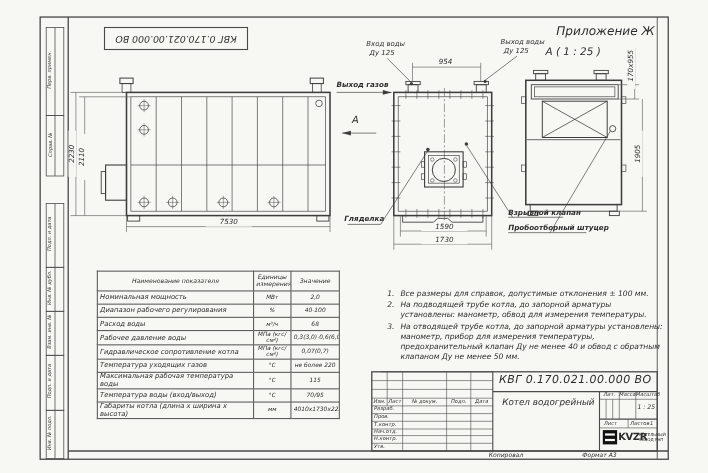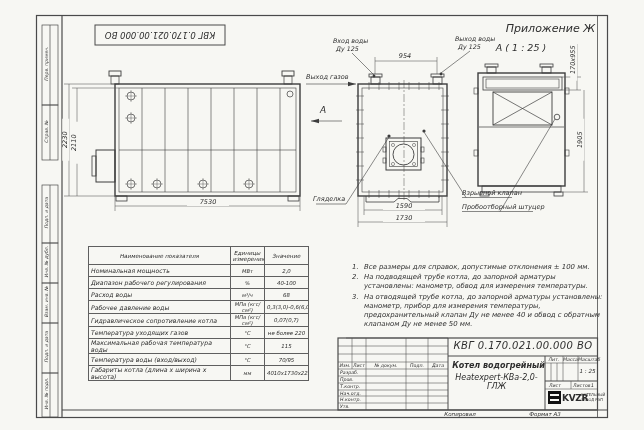--- a/index.html
+++ b/index.html
@@ -4,21 +4,21 @@
 <style>
   html,body{margin:0;padding:0;background:#e9eae7;}
   .sheet{position:relative;width:644px;height:430px;background:#f7f7f3;overflow:hidden;
          font-family:"DejaVu Sans",sans-serif;color:#2d2d2d;}
   svg.layer{position:absolute;left:0;top:0;}
   .lbl{position:absolute;font-style:italic;white-space:nowrap;line-height:1.15;}
   .c{text-align:center;}
   .r{text-align:right;}
   .rot{transform:rotate(-90deg);}
   .rot180{transform:rotate(180deg);}
-  .f65{font-size:6.5px;}
+  .f65{font-size:6.5px;font-weight:bold;}
   .f63{font-size:6.3px;}
   .dim{font-size:6.5px;background:#f7f7f3;padding:0 1px;}
   .vlabel{position:absolute;font-size:4.6px;font-style:italic;text-align:center;
           transform:rotate(-90deg);white-space:nowrap;color:#3a3a3a;}
   
   .tt{position:absolute;left:88px;top:246px;width:220px;border-collapse:collapse;table-layout:fixed;}
   .tt th,.tt td{border:1px solid #5f5f5f;font-style:italic;font-weight:normal;
                 padding:0 2px;overflow:hidden;color:#2d2d2d;}
   .tt th{font-size:5.6px;height:17px;}
   .tt td{font-size:6.2px;height:11px;}
@@ -375,22 +375,21 @@
       <span class="nnum">2.</span>
       <span class="ntext">На подводящей трубе котла, до запорной арматуры установлены: манометр, обвод для измерения температуры.</span>
     </div>
     <div class="note">
       <span class="nnum">3.</span>
       <span class="ntext">На отводящей трубе котла, до запорной арматуры установлены: манометр, прибор для измерения температуры, предохранительный клапан Ду не менее 40 и обвод с обратным клапаном Ду не менее 50 мм.</span>
     </div>
   </div>
 
   <span class="tb c" style="left:448px;top:340px;width:150px;font-size:10px;letter-spacing:0.4px;">КВГ 0.170.021.00.000 ВО</span>
-  <span class="tb c" style="left:448px;top:361px;width:101px;font-size:8px;font-weight:bold;">Котел водогрейный</span>
-  <span class="tb c" style="left:448px;top:373px;width:97px;font-size:8px;">Heatexpert-КВа-2,0-ГЛЖ</span>
+  <span class="tb c" style="left:448px;top:361px;width:101px;font-size:8px;">Котел водогрейный</span>
 
   <span class="tb tb5 c" style="left:338px;top:363px;width:14px;">Изм.</span>
   <span class="tb tb5 c" style="left:352px;top:363px;width:14px;">Лист</span>
   <span class="tb tb5 c" style="left:366px;top:363px;width:40px;">№ докум.</span>
   <span class="tb tb5 c" style="left:406px;top:363px;width:22px;">Подп.</span>
   <span class="tb tb5 c" style="left:428px;top:363px;width:20px;">Дата</span>
 
   <span class="tb tb5" style="left:340px;top:370px;">Разраб.</span>
   <span class="tb tb5" style="left:340px;top:377px;">Пров.</span>
   <span class="tb tb5" style="left:340px;top:384px;">Т.контр.</span>

